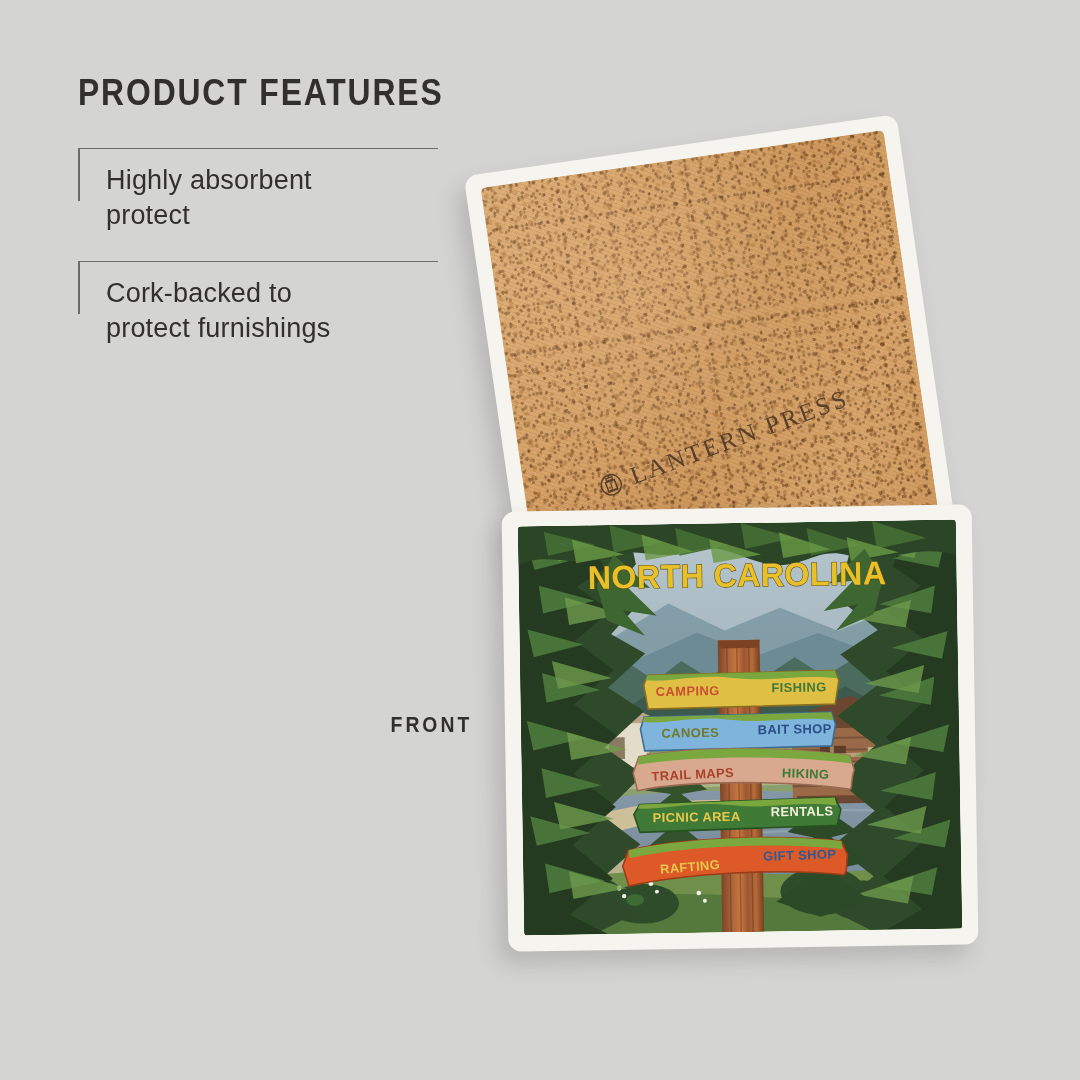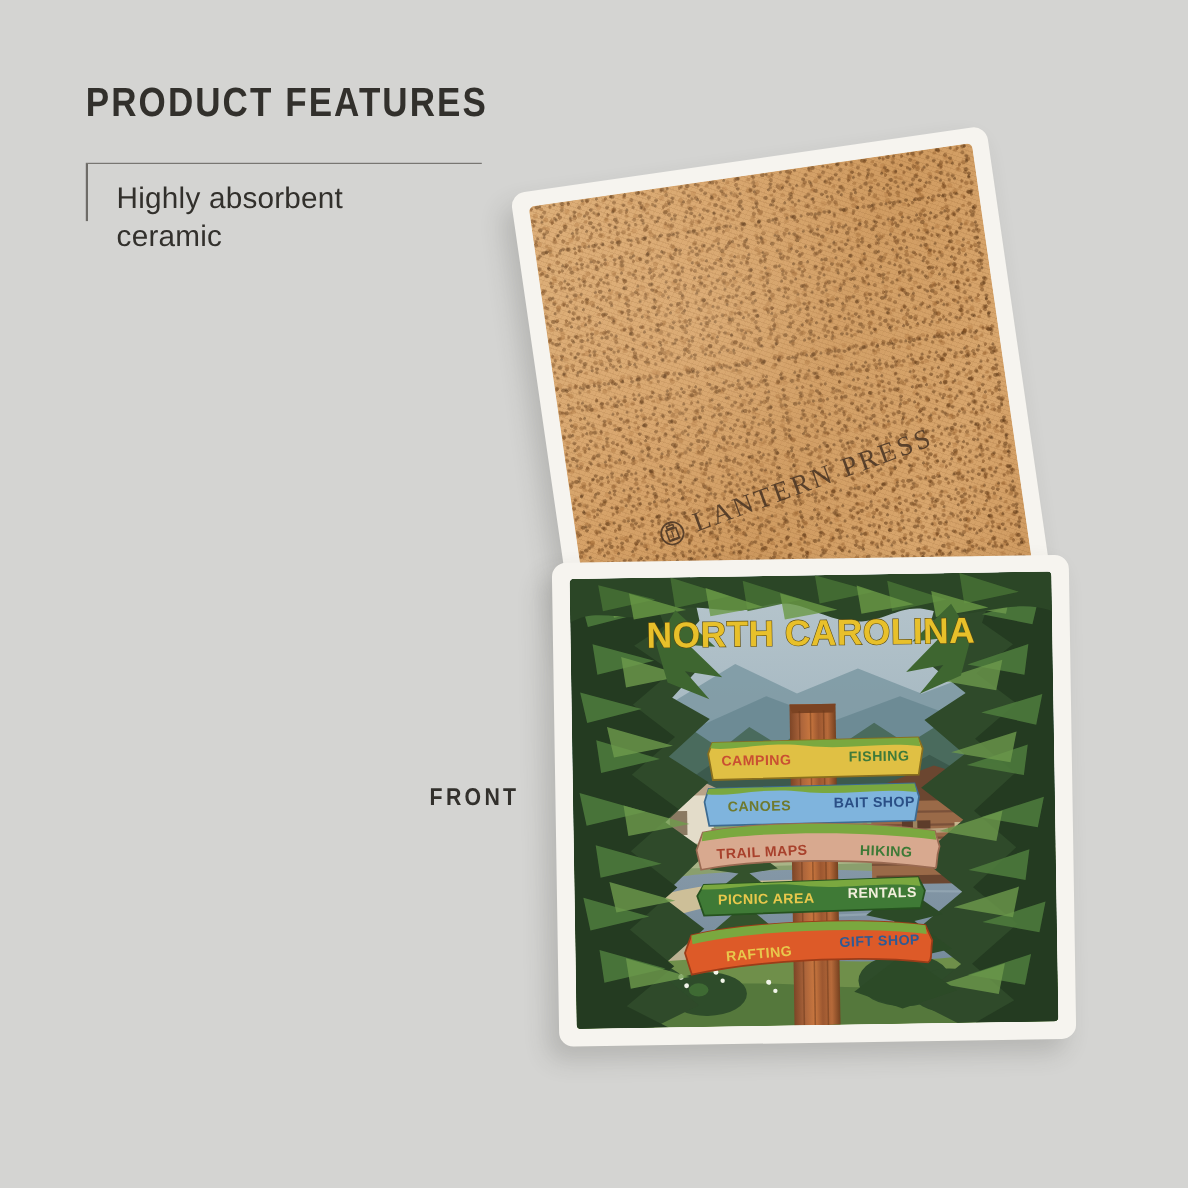--- a/index.html
+++ b/index.html
@@ -141,21 +141,25 @@
 </head>
 <body style="background: rgb(212, 212, 210);">
 
 <div id="stage">
 
   <div class="features">
     <h1 class="features-title">PRODUCT FEATURES</h1>
 
     <div class="feature-item">
       <div class="feature-text">Highly absorbent
-ceramic</div>
+protect</div>
+    </div>
+    <div class="feature-item">
+      <div class="feature-text">Cork-backed to
+protect furnishings</div>
     </div>
   </div>
 
   <div class="caption" id="caption-back">BACK</div>
   <div class="caption" id="caption-front">FRONT</div>
 
   <div class="coaster" id="back-coaster">
     <div id="back-cork">
       <div id="cork-grain"></div>
       <div id="lantern-brand">

